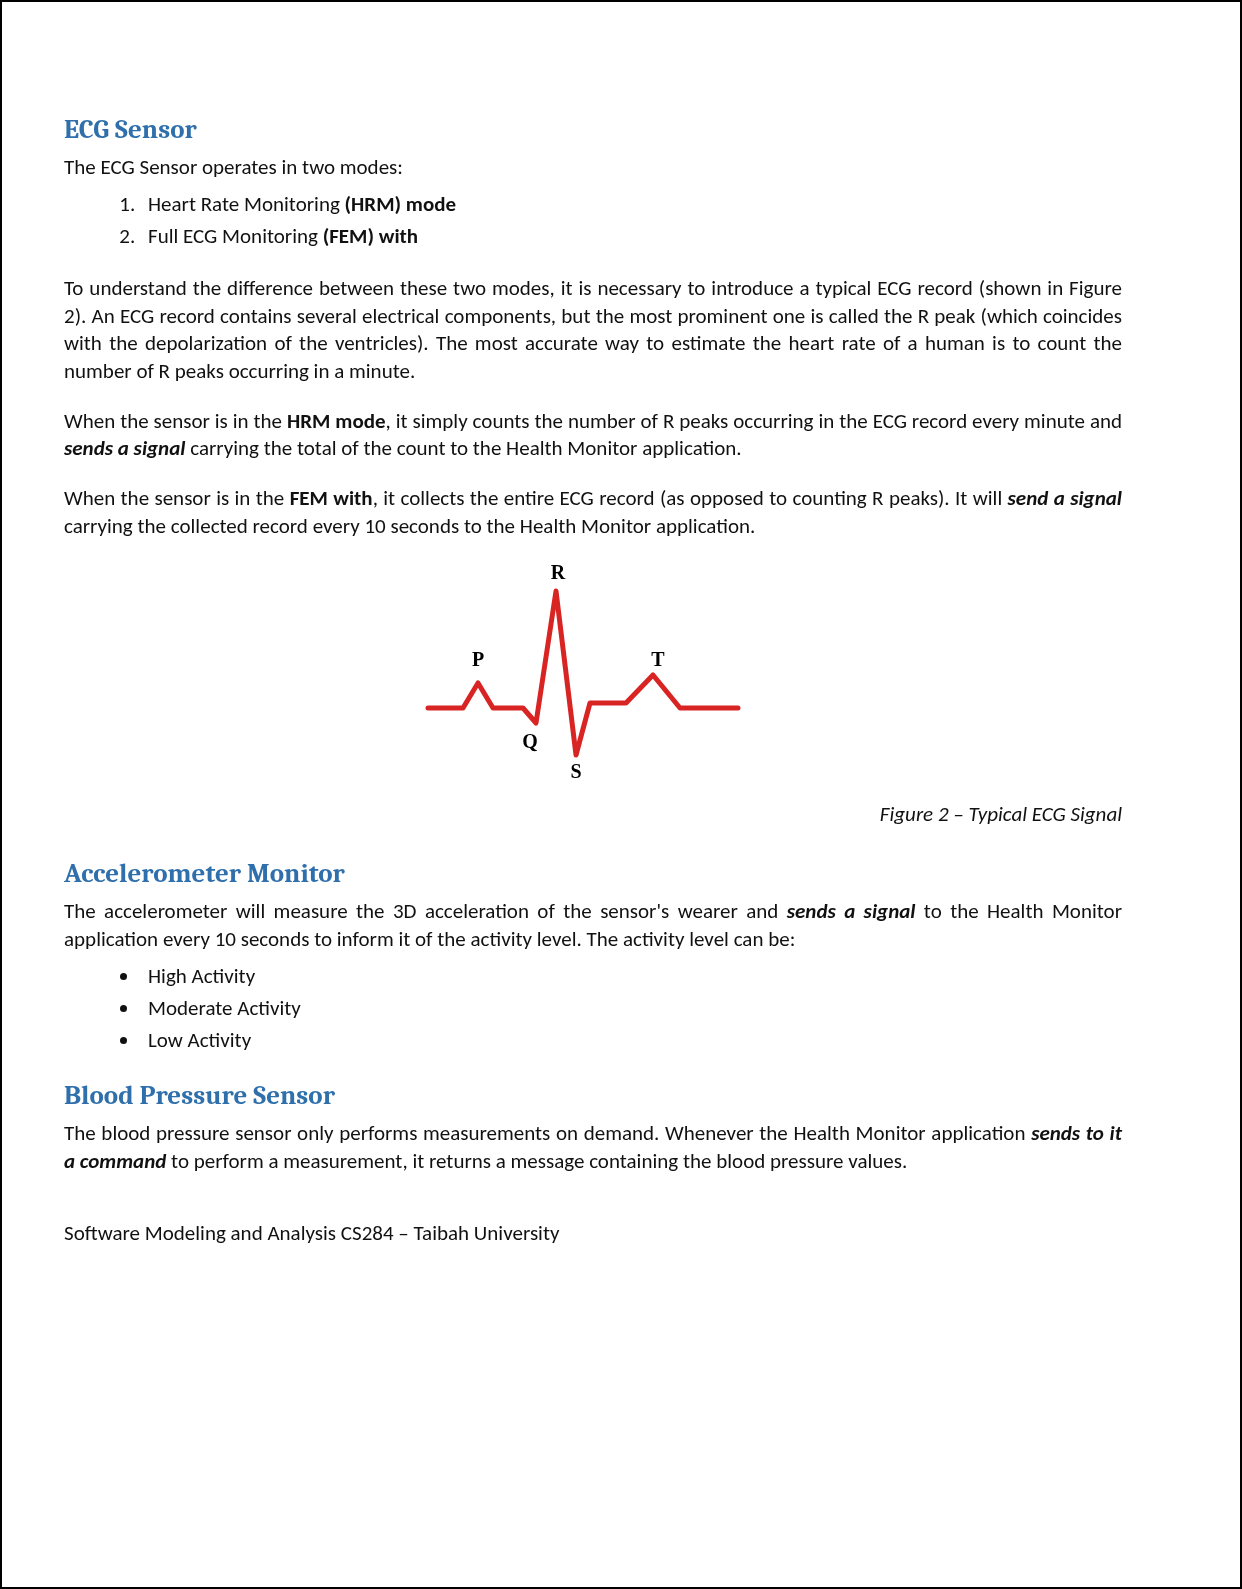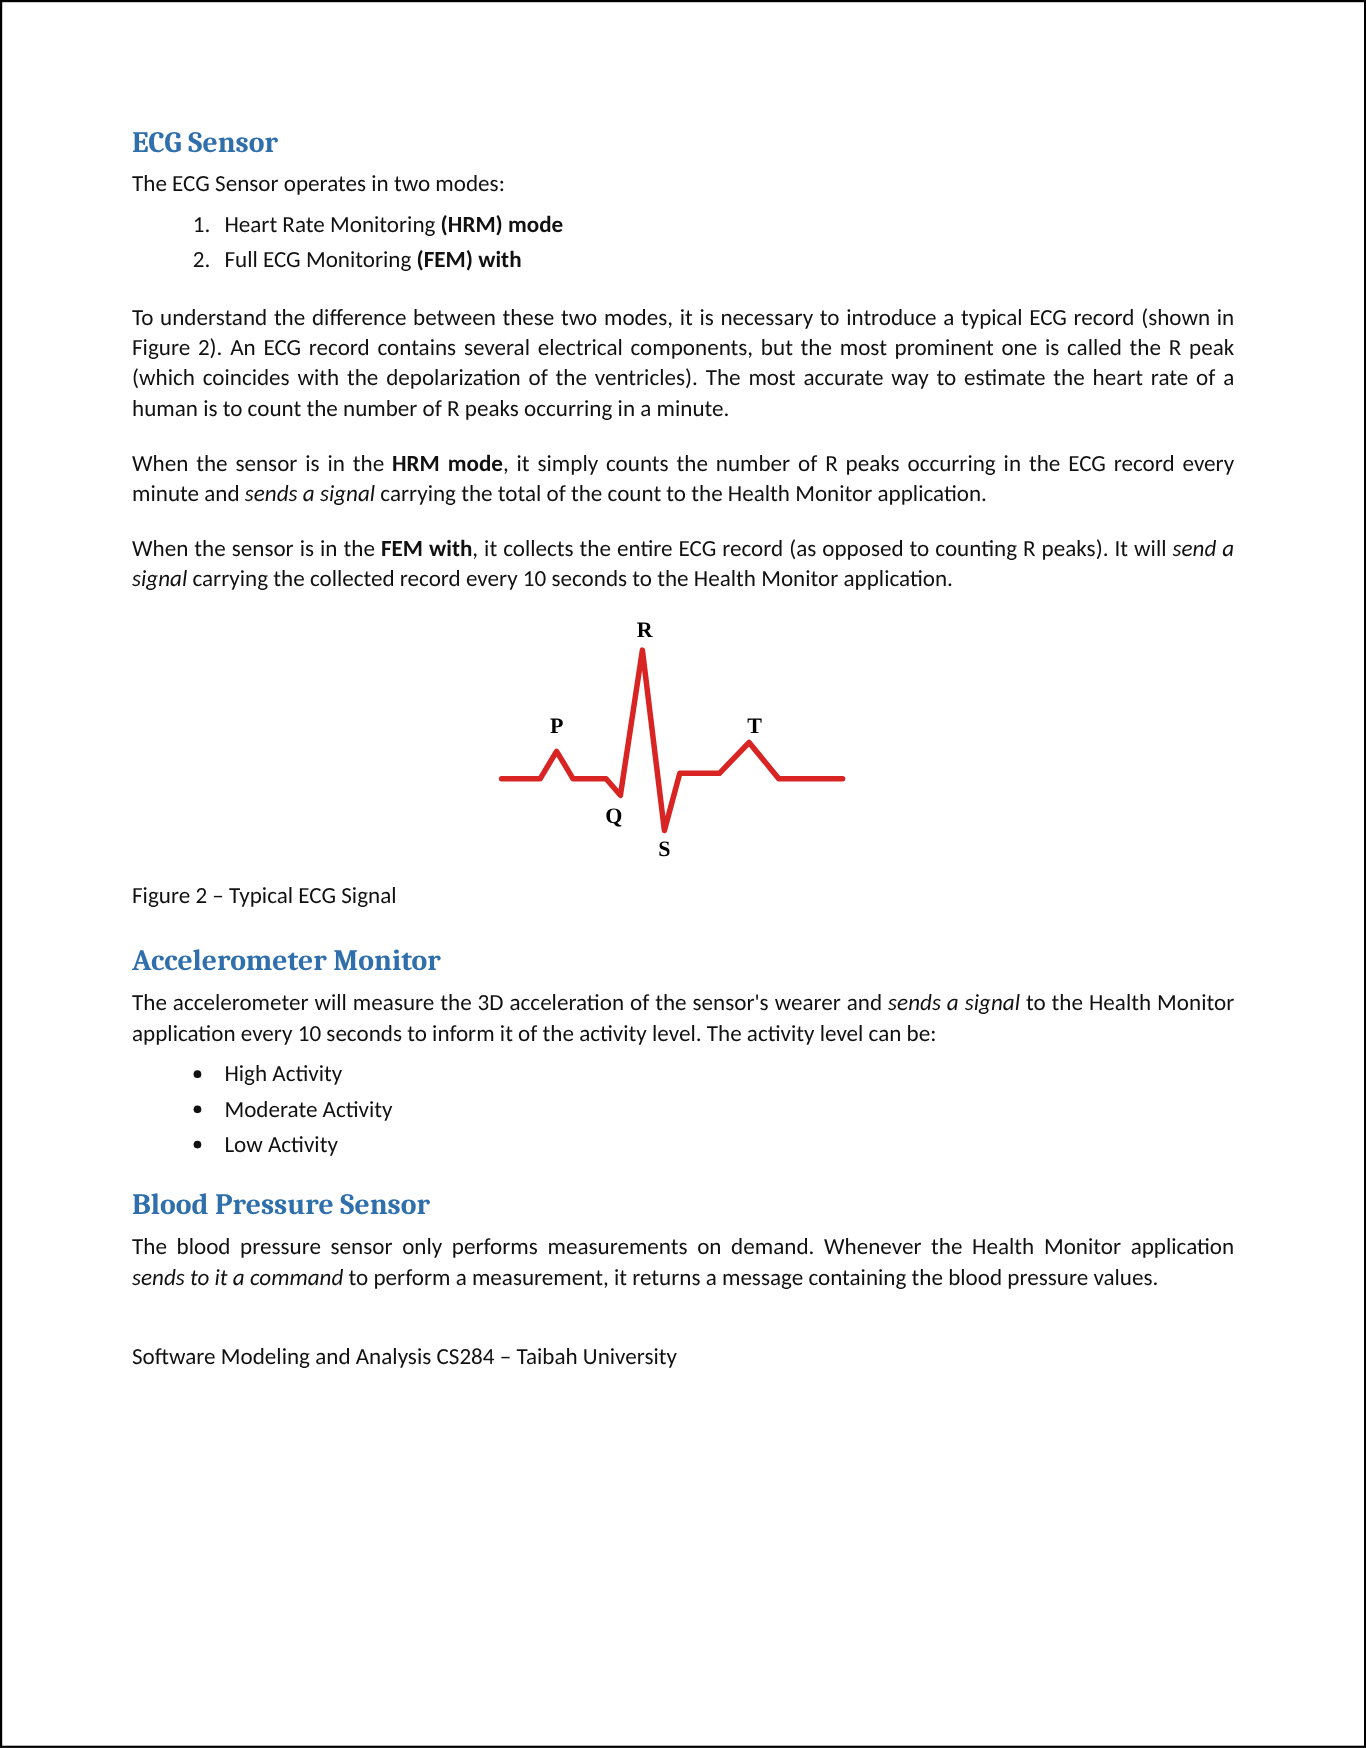--- a/index.html
+++ b/index.html
@@ -7,21 +7,21 @@
     padding: 0;
     background: #e5e5e5;
     font-family: Calibri, "Segoe UI", Arial, sans-serif;
   }
   .page {
     width: 1242px;
     min-height: 1589px;
     background: #fff;
     margin: 0 auto;
     box-sizing: border-box;
-    padding: 110px 118px 60px 118px;
+    padding: 110px 118px 60px 62px;
     border: 2px solid #000;
     position: relative;
     color: #111;
     font-size: 21px;
     line-height: 1.32;
   }
   h2.section {
     font-family: Cambria, Georgia, "Times New Roman", serif;
     color: #2f6fab;
     font-weight: 700;
@@ -49,33 +49,34 @@
   ul.bul {
     margin: 0 0 24px 48px;
     padding: 0 0 0 28px;
     list-style: disc;
   }
   ul.bul li {
     padding-left: 8px;
     margin-bottom: 4px;
   }
   strong { font-weight: 700; }
-  strong.em { font-weight: 400; font-style: italic; margin-top: 32px; }
+  strong.em { font-weight: 700; font-style: italic; margin-top: 32px; }
   .figure-block {
     text-align: center;
     margin: 10px 0 18px 0;
   }
   .figure-block svg {
     display: block;
     margin: 0 auto;
   }
   .fig-caption {
-    text-align: left;
+    text-align: right;
     margin-top: 18px;
     font-size: 21px;
+    font-style: italic;
   }
   .footer-line {
     margin-top: 44px;
     margin-bottom: 0;
     text-align: left;
   }
 </style>
 </head>
 <body>
 

